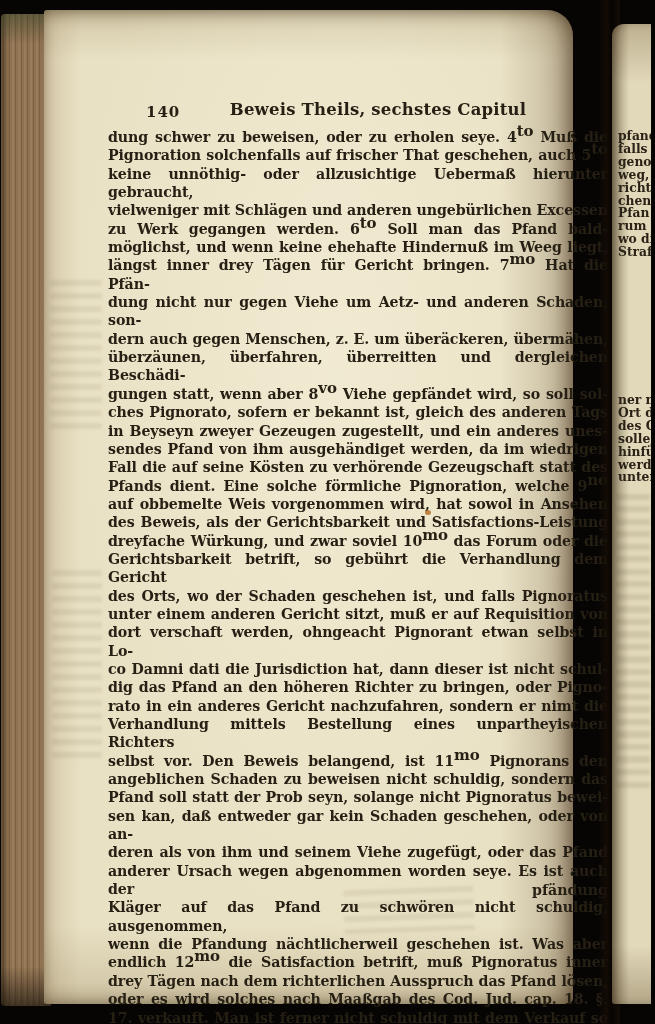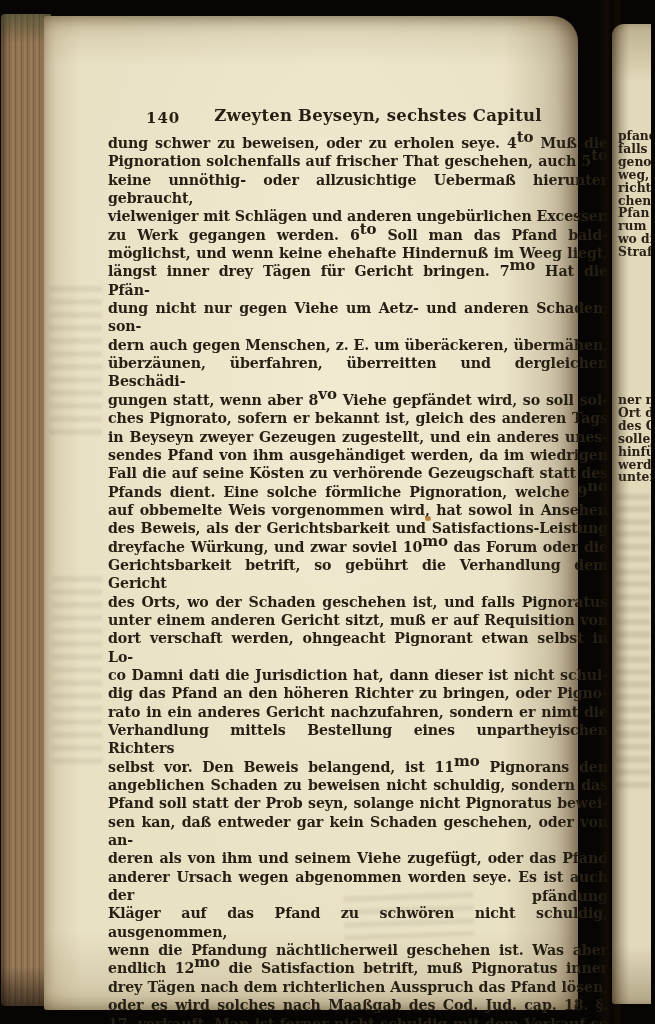--- a/index.html
+++ b/index.html
@@ -20,34 +20,35 @@
     width: 50px; height: 992px;
     border-radius: 4px 0 0 4px;
     background:
       linear-gradient(180deg, rgba(55,65,38,.55), rgba(0,0,0,0) 3%, rgba(0,0,0,0) 96%, rgba(20,15,8,.65)),
       linear-gradient(90deg, rgba(30,20,10,.45), rgba(0,0,0,0) 18%, rgba(0,0,0,0) 80%, rgba(40,28,14,.35)),
       repeating-linear-gradient(90deg,
         #8a6c4b 0px, #ab8d68 1px, #71563a 2px, #9c7e5b 4px, #7e6244 5px, #b2946f 6px);
   }
   
   .main-page {
-    position: absolute; left: 44px; top: 16px;
-    width: 534px; height: 994px;
+    position: absolute; left: 44px; top: 10px;
+    width: 482px; height: 994px;
     border-radius: 3px 26px 6px 3px;
     background:
       radial-gradient(ellipse at 55% 35%, rgba(255,252,235,.35), rgba(0,0,0,0) 65%),
       linear-gradient(90deg, rgba(130,100,60,.20), rgba(0,0,0,0) 7%, rgba(0,0,0,0) 86%, rgba(85,60,32,.30)),
       linear-gradient(180deg, rgba(125,105,62,.22), rgba(0,0,0,0) 5%, rgba(0,0,0,0) 92%, rgba(120,100,58,.24)),
       #e9e1c4;
     box-shadow:
       inset -16px 0 22px -10px rgba(60,40,20,.55),
       inset 0 12px 16px -10px rgba(80,62,34,.5),
       inset 0 -14px 18px -12px rgba(80,62,34,.45),
       inset 10px 0 14px -10px rgba(95,72,45,.35);
     color: #261f13;
+    padding-left: 47px;
   }
   .running-header { position: absolute; left: 64px; top: 90px; width: 500px; height: 22px; }
   .page-number {
     position: absolute; left: 38px; top: 3px;
     font-size: 15px; font-weight: 700; letter-spacing: 1px;
   }
   .running-title {
     position: absolute; left: 40px; right: 0; top: 0;
     text-align: center;
     font-size: 16.5px; font-weight: 700; letter-spacing: .2px;
@@ -122,21 +123,21 @@
 <body>
 
 <div class="stage">
 
   <div class="left-edges"></div>
 
   <div class="main-page">
 
     <div class="running-header">
       <span class="page-number">140</span>
-      <span class="running-title">Zweyten Beyseyn, sechstes Capitul</span>
+      <span class="running-title">Beweis Theils, sechstes Capitul</span>
     </div>
 
     <div class="body-text">
         <div class="body-line">dung schwer zu beweisen, oder zu erholen seye. 4<sup>to</sup> Muß die</div>
         <div class="body-line">Pignoration solchenfalls auf frischer That geschehen, auch 5<sup>to</sup></div>
         <div class="body-line">keine unnöthig- oder allzusichtige Uebermaß hierunter gebraucht,</div>
         <div class="body-line">vielweniger mit Schlägen und anderen ungebürlichen Excessen</div>
         <div class="body-line">zu Werk gegangen werden. 6<sup>to</sup> Soll man das Pfand bald-</div>
         <div class="body-line">möglichst, und wenn keine ehehafte Hindernuß im Weeg liegt,</div>
         <div class="body-line">längst inner drey Tägen für Gericht bringen. 7<sup>mo</sup> Hat die Pfän-</div>

